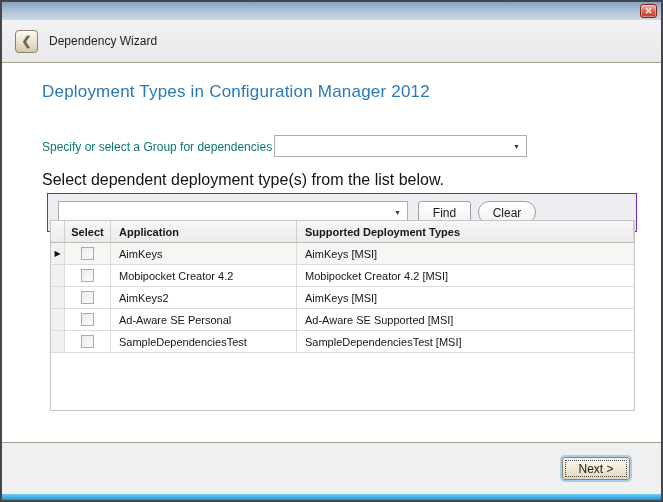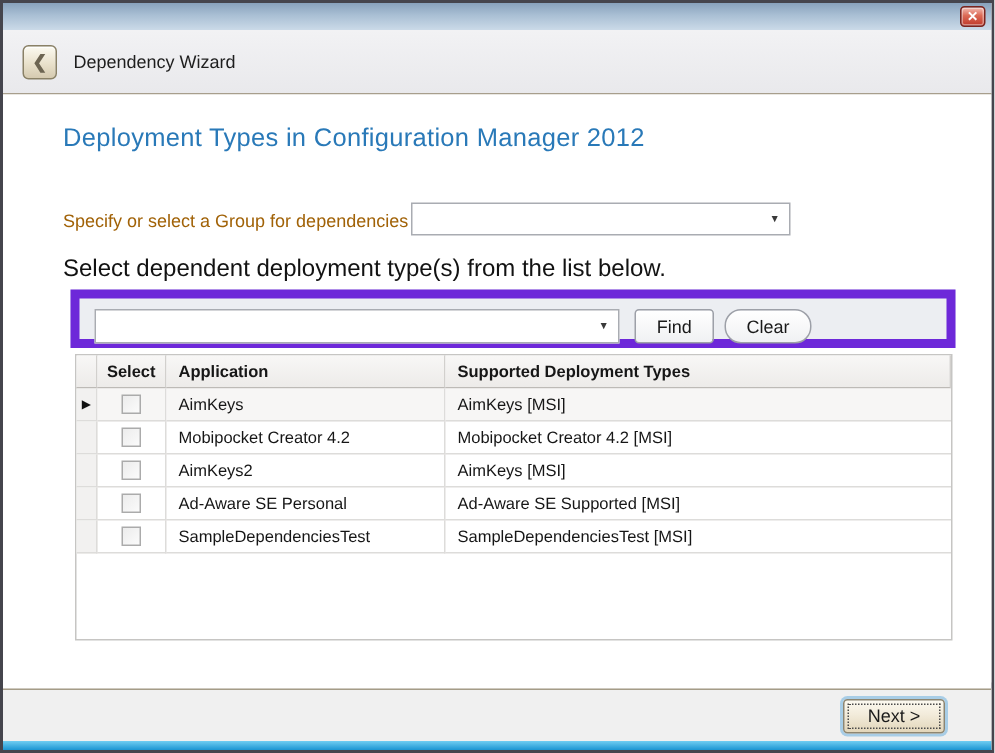--- a/index.html
+++ b/index.html
@@ -21,51 +21,51 @@
               background:linear-gradient(#fcfaf1 0%,#e9e1cb 55%,#d5cab0 100%);
               display:flex; align-items:center; justify-content:center;
               color:#6d6552; font-weight:bold; font-size:12px; cursor:pointer;
               box-shadow:inset 0 1px 0 rgba(255,255,255,.8); }
   .header-title { margin-left:11px; font-size:12px; color:#1e1e1e; }
 
   
   .content { position:relative; height:392px; background:#fff; }
   .page-title { position:absolute; left:40px; top:19px; font-size:17px; font-weight:400; color:#2979b8; letter-spacing:.2px; }
 
-  .group-label { position:absolute; left:40px; top:77px; font-size:12px; color:#a16207; }
+  .group-label { position:absolute; left:40px; top:77px; font-size:12px; color:#0f766e; }
   .combo { border:1px solid #a9acb2; background:#fff; display:flex; align-items:center; cursor:pointer; }
   .combo input { flex:1; border:none; outline:none; height:100%; font-size:12px; padding:0 4px; background:transparent; }
   .combo .arrow { font-size:7px; color:#3a3a3a; padding:0 6px; }
   .combo-group { position:absolute; left:272px; top:72px; width:253px; height:22px; }
 
   .list-label { position:absolute; left:40px; top:108px; font-size:16px; color:#121212; }
 
-  .search-panel { position:absolute; left:45px; top:130px; width:590px; height:39px; background:#eceef2; border:6px solid #6d28d9; }
+  .search-panel { position:absolute; left:45px; top:130px; width:590px; height:39px; background:#eceef2; border:1px solid #6d28d9; }
   .combo-search { position:absolute; left:10px; top:7px; width:350px; height:23px; }
   .btn-flat { position:absolute; top:7px; height:23px; border:1px solid #9da0a8; border-radius:3px;
               background:linear-gradient(#ffffff,#f0f1f3); font-size:12px; color:#1a1a1a; cursor:pointer; }
   .find-btn { left:370px; width:53px; }
   .clear-btn { left:430px; width:58px;border-radius:11px; }
 
   
-  .grid { position:absolute; left:48px; top:173px; width:585px; height:191px; border:1px solid #c6c5c3; background:#fff; font-size:11px; }
+  .grid { position:absolute; left:48px; top:157px; width:585px; height:191px; border:1px solid #c6c5c3; background:#fff; font-size:11px; }
   .g-row { display:flex; height:22px; }
   .g-cell { display:flex; align-items:center; padding-left:8px; border-right:1px solid #dddcda; border-bottom:1px solid #dddcda; overflow:hidden; white-space:nowrap; color:#161616; }
   .c0 { width:14px; padding:0; justify-content:center; }
   .c1 { width:46px; padding:0; justify-content:center; }
   .c2 { width:186px; }
   .c3 { flex:1; border-right:none; }
   .g-head .g-cell { font-weight:bold; background:linear-gradient(#f8f7f6,#edebe9); border-right:1px solid #d2d0cd; border-bottom:1px solid #bdbab6; }
   .rowhdr { background:#f2f1f0; }
   .g-row.current .g-cell:not(.rowhdr) { background:#f7f6f5;text-align:right; }
   .indicator { font-size:8px; color:#111; }
   .checkbox { width:13px; height:13px; border:1px solid #ababab; background:linear-gradient(135deg,#ececec,#fbfbfb); cursor:pointer; }
 
   
-  .footer { position:absolute; left:0; right:0; bottom:6px; height:35px; border-top:1px solid #a59c87; background:#f0f0f0;
+  .footer { position:absolute; left:0; right:0; bottom:6px; height:52px; border-top:1px solid #a59c87; background:#f0f0f0;
             display:flex; align-items:center; justify-content:flex-end; gap:11px; padding-right:31px; }
   .btn-dialog { height:23px; border:1px solid #8e8671; border-radius:3px; font-size:12px; color:#1a1a1a; padding:0 13px; cursor:pointer;
                 background:linear-gradient(#fcf9f0 0%,#f2ebda 45%,#e2d6ba 100%); box-shadow:inset 0 1px 0 rgba(255,255,255,.7); }
   .next { min-width:68px; box-shadow:0 0 0 2px #a8cde6; outline:1px dotted #4a4a4a; outline-offset:-4px; }
   .cancel { min-width:62px; }
 
   .bottom-strip { position:absolute; left:0; right:0; bottom:0; height:6px; background:linear-gradient(#6fcdf2,#1b95d2); }
 </style>
 </head>
 <body>

